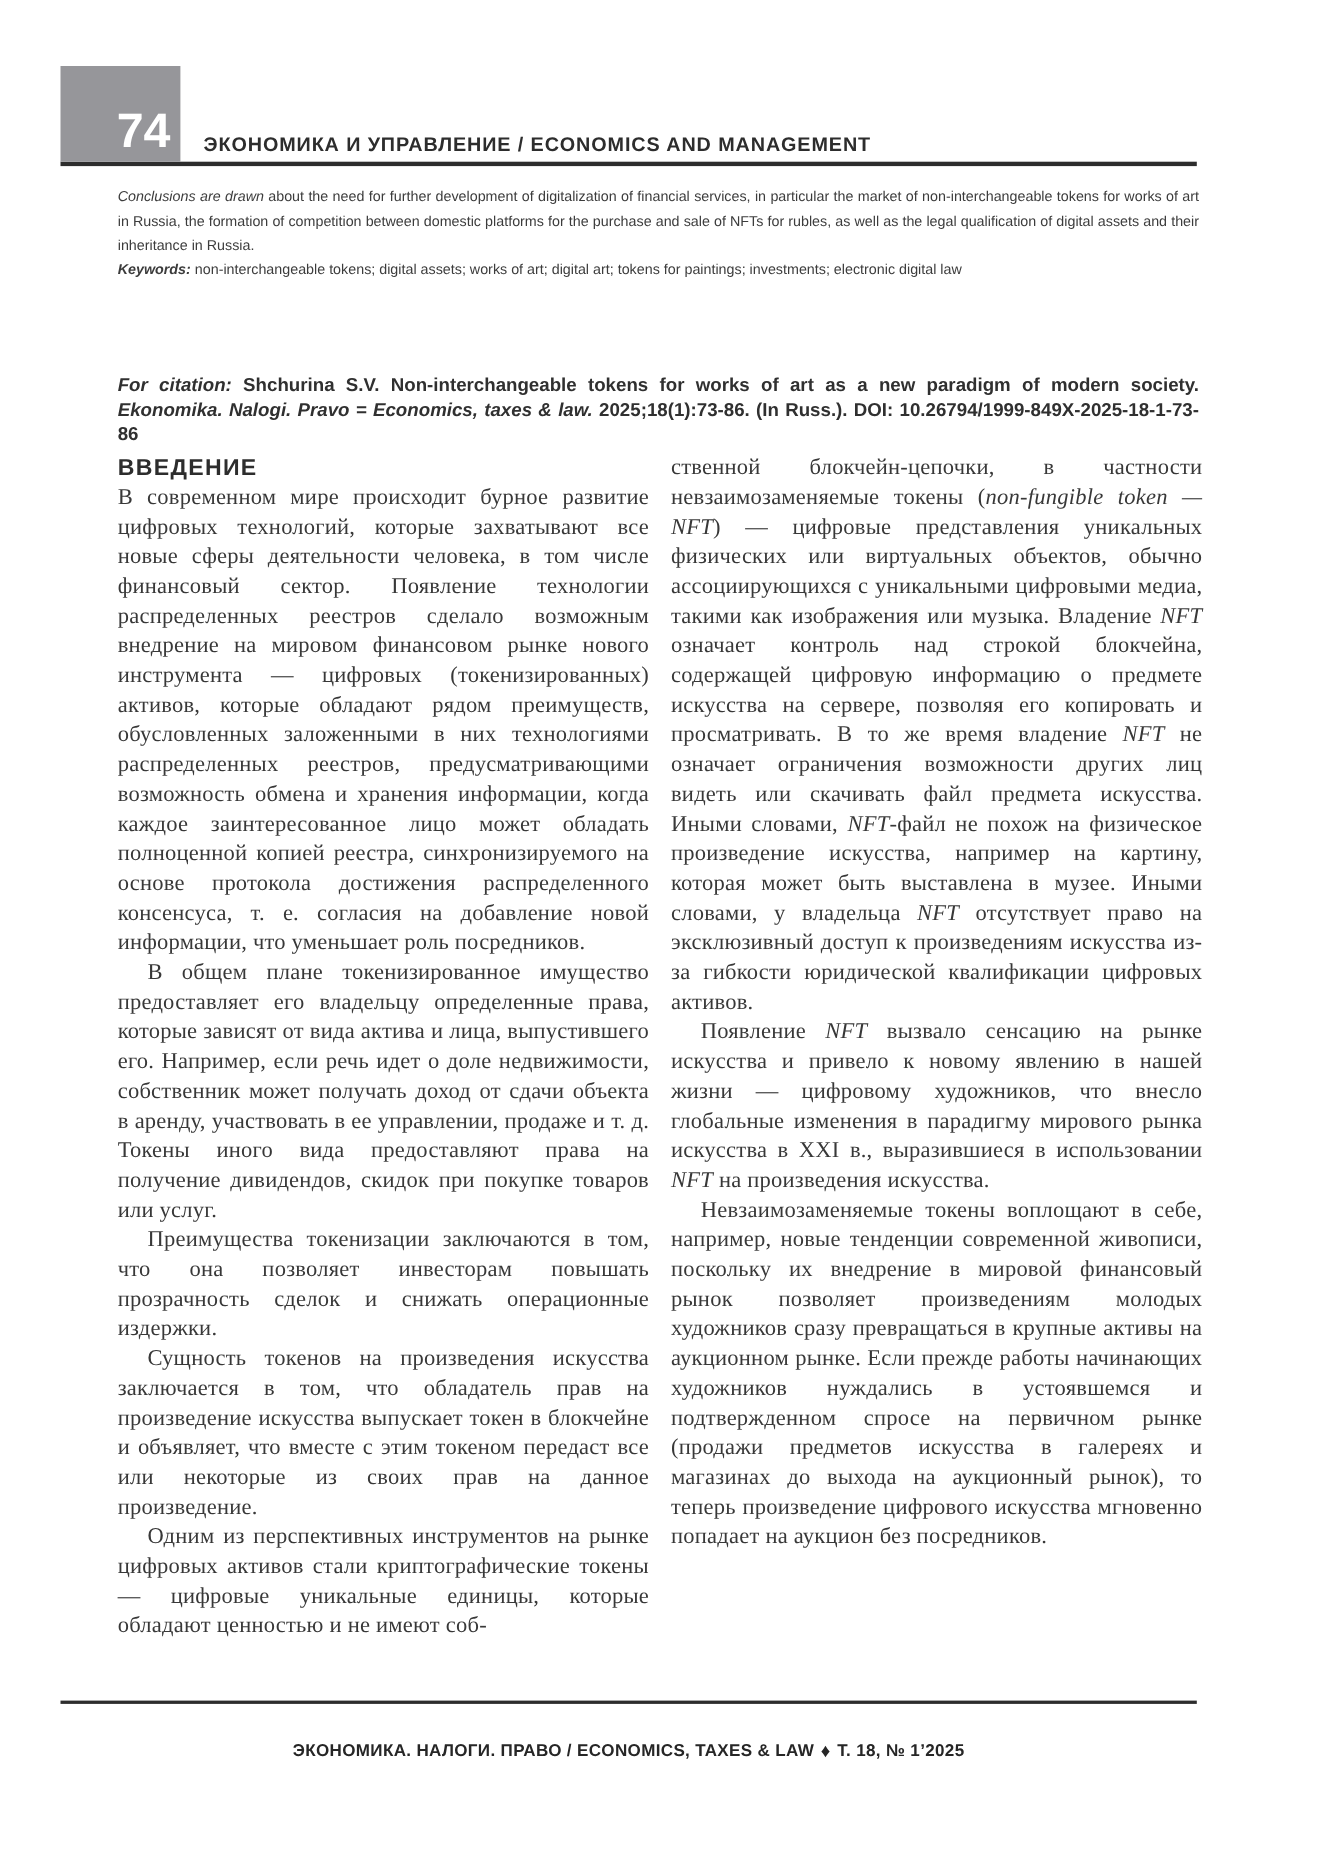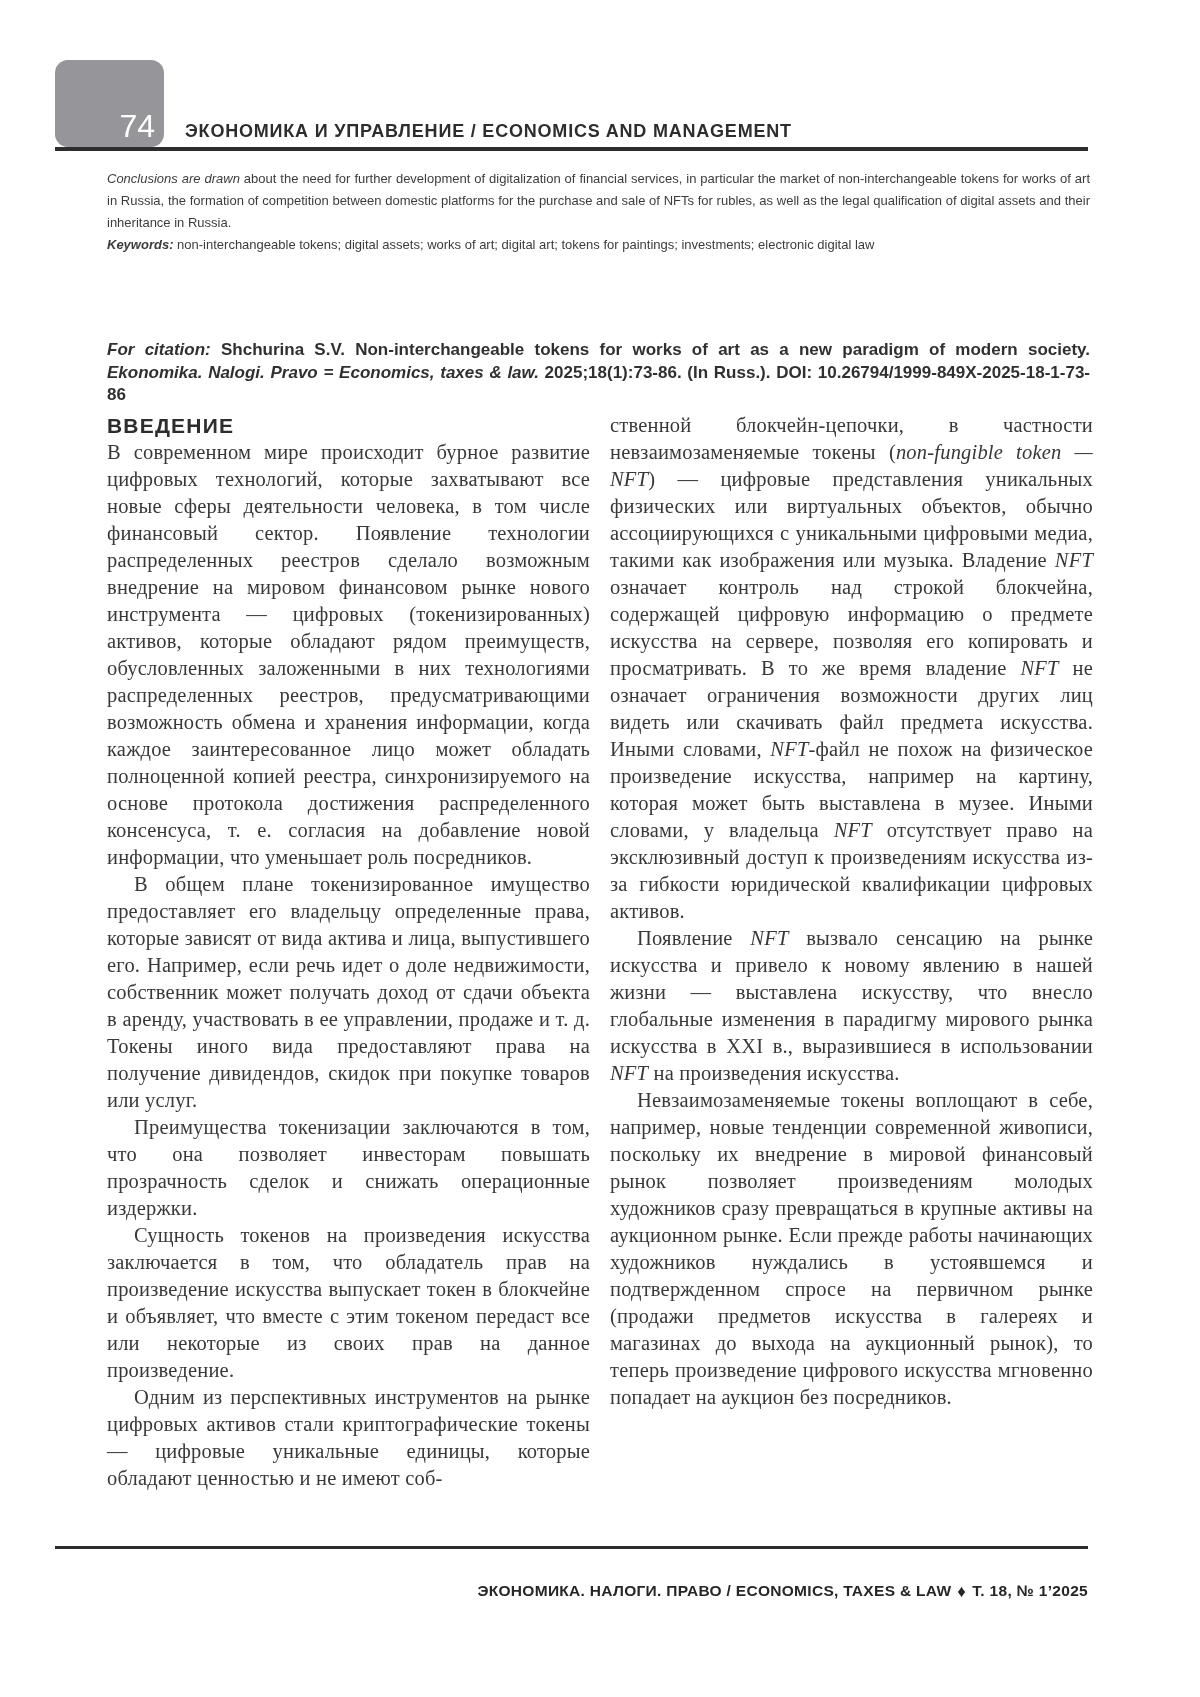--- a/index.html
+++ b/index.html
@@ -18,28 +18,27 @@
     width:1033px; height:91px;
     border-bottom:4px solid #2d2d2d;
     box-sizing:border-box;
   }
   .pagenum-box{
     position:absolute;
     left:0; top:0;
     width:109px; height:87px;
     background:#96969a;
     color:#ffffff;
-    font-weight:normal;
-    font-size:32px;
+    font-weight:bold;
+    font-size:44px;
     display:flex;
     align-items:flex-end;
     justify-content:flex-end;
     padding:0 9px 2px 0;
     box-sizing:border-box;
-    border-radius:13px;
   }
   .header-title{
     position:absolute;
     left:130px; bottom:5px;
     font-weight:bold;
     font-size:18px;
     letter-spacing:0.8px;
     color:#2d2d2d;
     white-space:nowrap;
   }
@@ -100,21 +99,21 @@
   .footer-rule{
     position:absolute;
     left:55px; top:1546px;
     width:1033px; height:3px;
     background:#2d2d2d;
   }
   .footer{
     position:absolute;
     left:55px; top:1582px;
     width:1033px;
-    text-align:right;
+    text-align:center;
     font-weight:bold;
     font-size:15.5px;
     letter-spacing:0.3px;
     color:#262626;
     white-space:nowrap;
   }
   .footer .diamond{
     display:inline-block;
     margin:0 6px;
     font-size:17px;
@@ -146,21 +145,21 @@
     <div class="col">
       <h2 class="intro-heading">ВВЕДЕНИЕ</h2>
       <p><span>В современном мире происходит бурное развитие цифровых технологий, которые захватывают все новые сферы деятельности человека, в том числе финансовый сектор. Появление технологии распределенных реестров сделало возможным внедрение на мировом финансовом рынке нового инструмента — цифровых (токенизированных) активов, которые обладают рядом преимуществ, обусловленных заложенными в них технологиями распределенных реестров, предусматривающими возможность обмена и хранения информации, когда каждое заинтересованное лицо может обладать полноценной копией реестра, синхронизируемого на основе протокола достижения распределенного консенсуса, т. е. согласия на добавление новой информации, что уменьшает роль посредников.</span></p>
       <p class="ind"><span>В общем плане токенизированное имущество предоставляет его владельцу определенные права, которые зависят от вида актива и лица, выпустившего его. Например, если речь идет о доле недвижимости, собственник может получать доход от сдачи объекта в аренду, участвовать в ее управлении, продаже и т. д. Токены иного вида предоставляют права на получение дивидендов, скидок при покупке товаров или услуг.</span></p>
       <p class="ind"><span>Преимущества токенизации заключаются в том, что она позволяет инвесторам повышать прозрачность сделок и снижать операционные издержки.</span></p>
       <p class="ind"><span>Сущность токенов на произведения искусства заключается в том, что обладатель прав на произведение искусства выпускает токен в блокчейне и объявляет, что вместе с этим токеном передаст все или некоторые из своих прав на данное произведение.</span></p>
       <p class="ind"><span>Одним из перспективных инструментов на рынке цифровых активов стали криптографические токены — цифровые уникальные единицы, которые обладают ценностью и не имеют соб-</span></p>
     </div>
     <div class="col">
       <p><span>ственной блокчейн-цепочки, в частности невзаимозаменяемые токены (</span><i>non-fungible token — NFT</i><span>) — цифровые представления уникальных физических или виртуальных объектов, обычно ассоциирующихся с уникальными цифровыми медиа, такими как изображения или музыка. Владение </span><i>NFT</i><span> означает контроль над строкой блокчейна, содержащей цифровую информацию о предмете искусства на сервере, позволяя его копировать и просматривать. В то же время владение </span><i>NFT</i><span> не означает ограничения возможности других лиц видеть или скачивать файл предмета искусства. Иными словами, </span><i>NFT</i><span>-файл не похож на физическое произведение искусства, например на картину, которая может быть выставлена в музее. Иными словами, у владельца </span><i>NFT</i><span> отсутствует право на эксклюзивный доступ к произведениям искусства из-за гибкости юридической квалификации цифровых активов.</span></p>
-      <p class="ind"><span>Появление </span><i>NFT</i><span> вызвало сенсацию на рынке искусства и привело к новому явлению в нашей жизни — выставлена искусству, что внесло глобальные изменения в парадигму мирового рынка искусства в XXI в., выразившиеся в использовании </span><i>NFT</i><span> на произведения искусства.</span></p>
+      <p class="ind"><span>Появление </span><i>NFT</i><span> вызвало сенсацию на рынке искусства и привело к новому явлению в нашей жизни — цифровому художников, что внесло глобальные изменения в парадигму мирового рынка искусства в XXI в., выразившиеся в использовании </span><i>NFT</i><span> на произведения искусства.</span></p>
       <p class="ind"><span>Невзаимозаменяемые токены воплощают в себе, например, новые тенденции современной живописи, поскольку их внедрение в мировой финансовый рынок позволяет произведениям молодых художников сразу превращаться в крупные активы на аукционном рынке. Если прежде работы начинающих художников нуждались в устоявшемся и подтвержденном спросе на первичном рынке (продажи предметов искусства в галереях и магазинах до выхода на аукционный рынок), то теперь произведение цифрового искусства мгновенно попадает на аукцион без посредников.</span></p>
     </div>
   </section>
 
   <div class="footer-rule"></div>
 
   <footer class="footer">
     <span>ЭКОНОМИКА. НАЛОГИ. ПРАВО / ECONOMICS, TAXES &amp; LAW</span><span class="diamond">♦</span><span>Т. 18,  № 1’2025</span>
   </footer>
 

